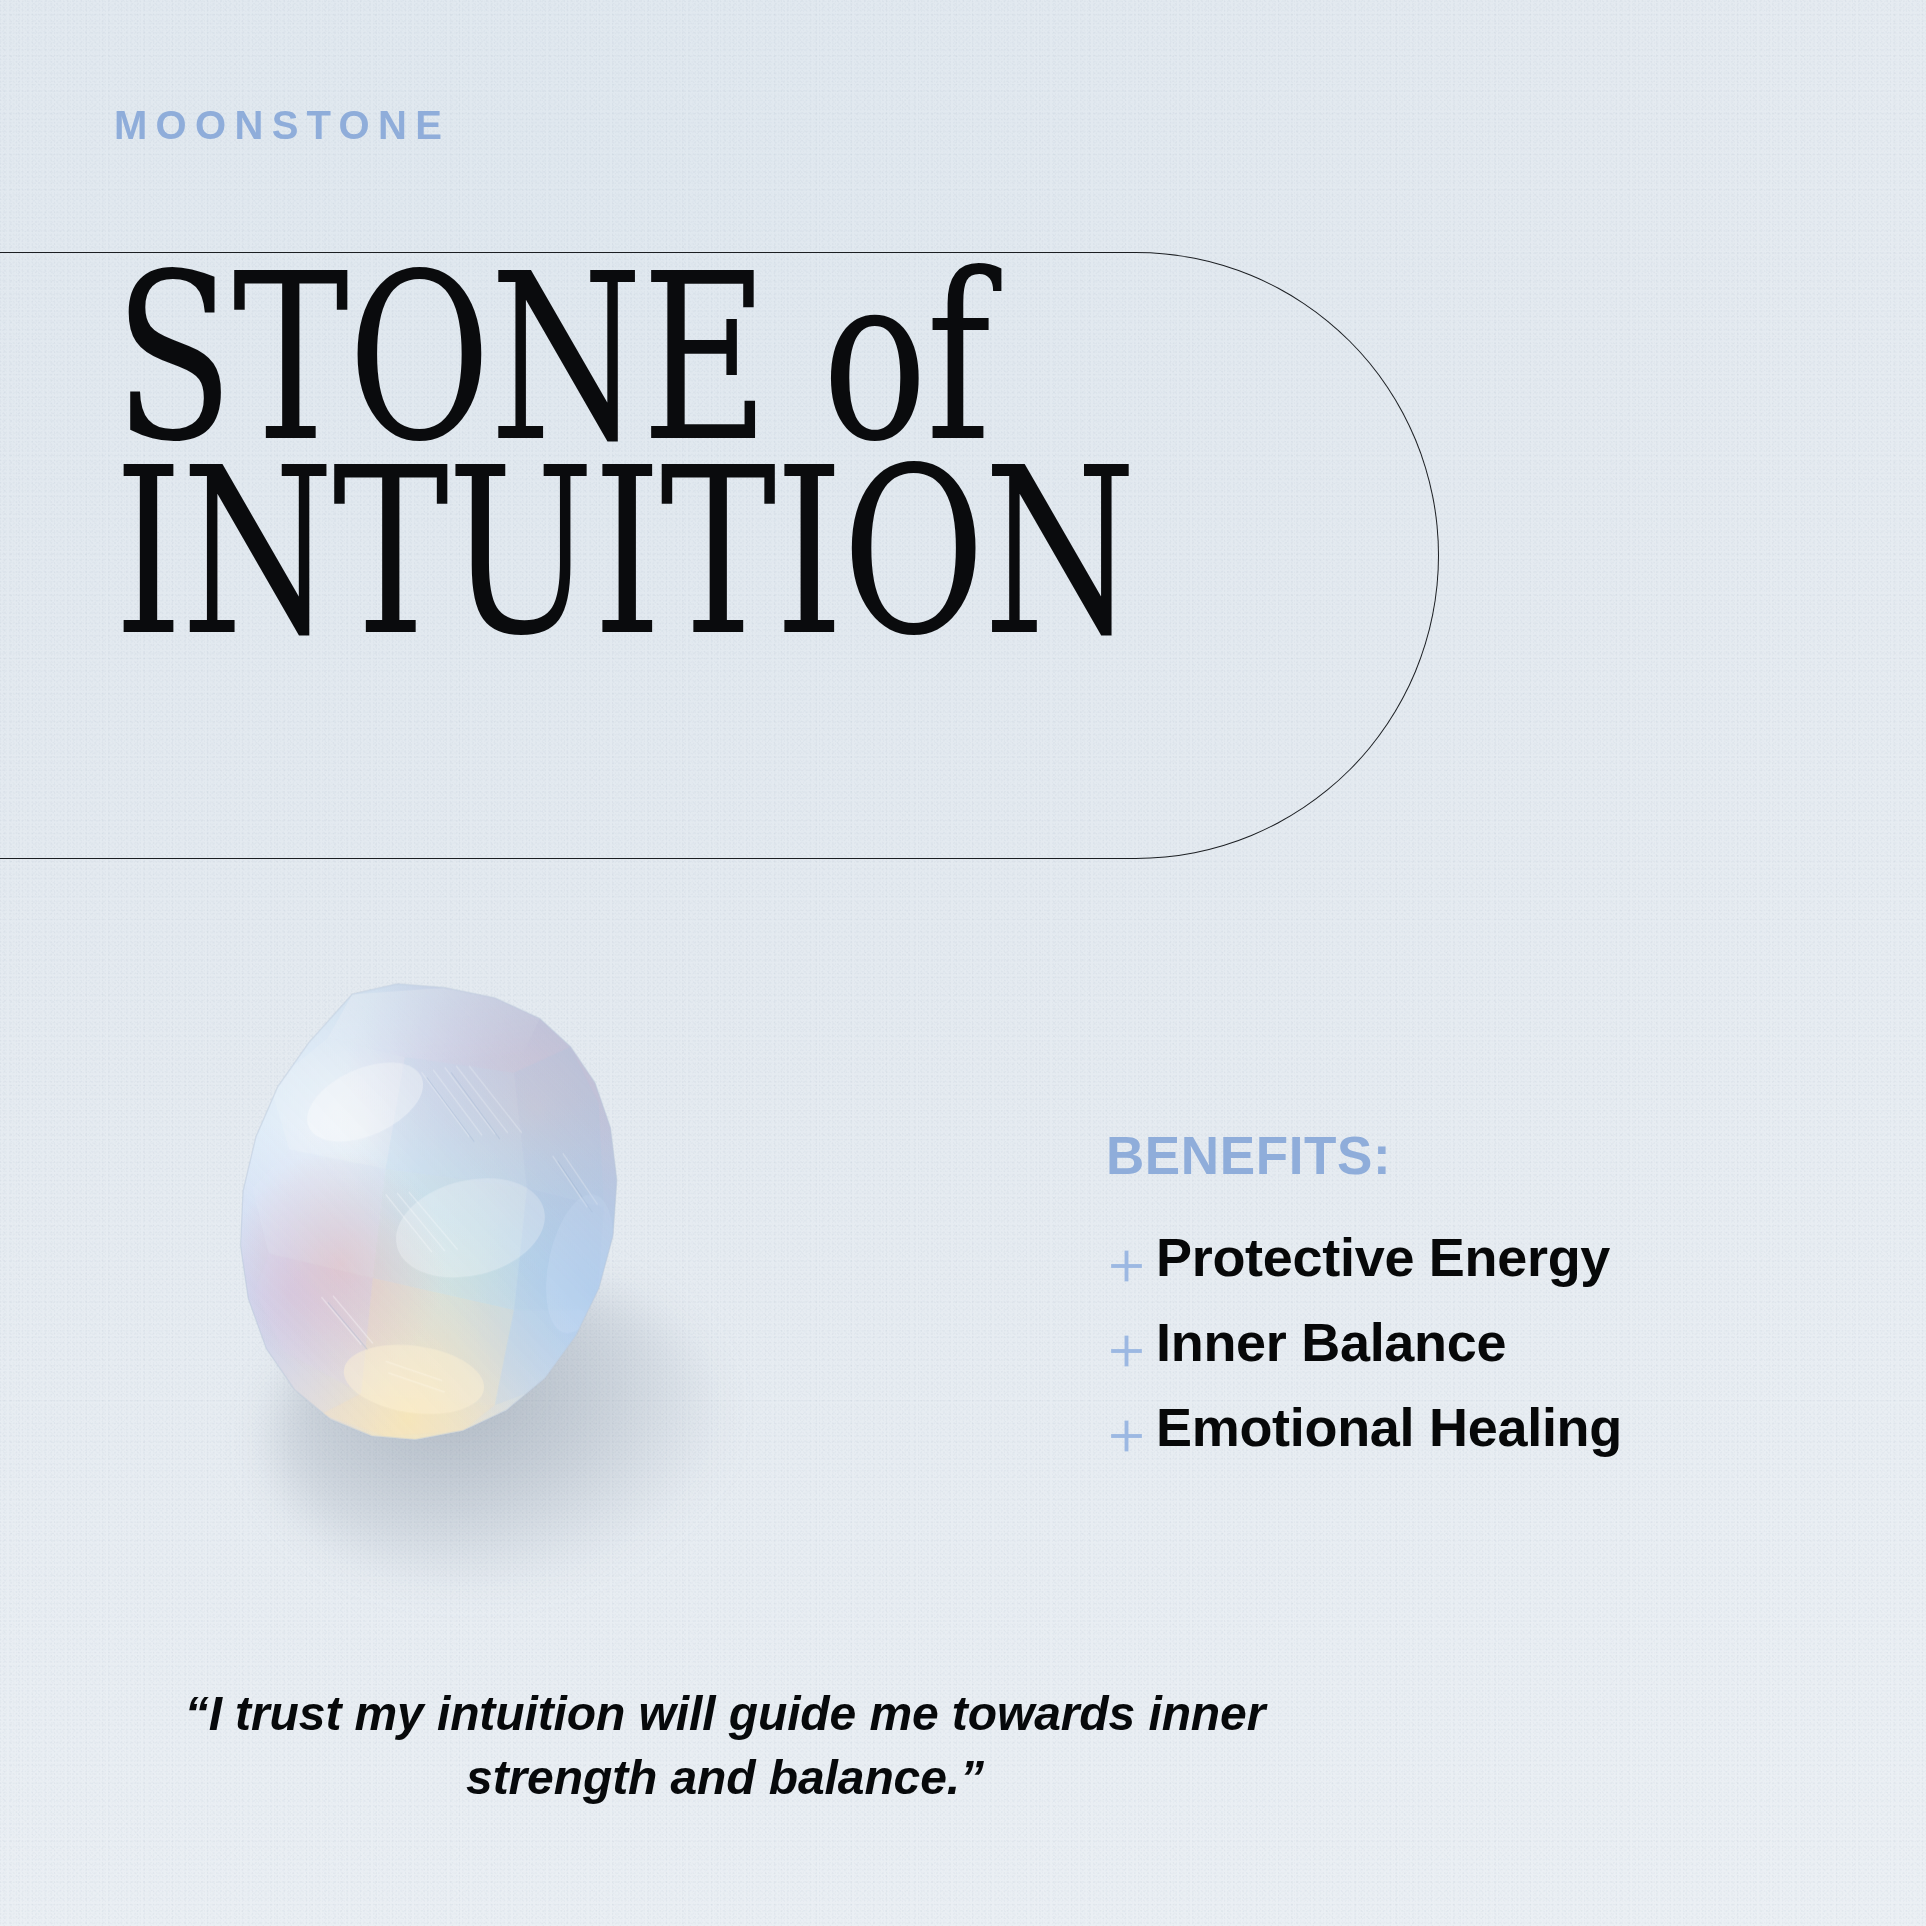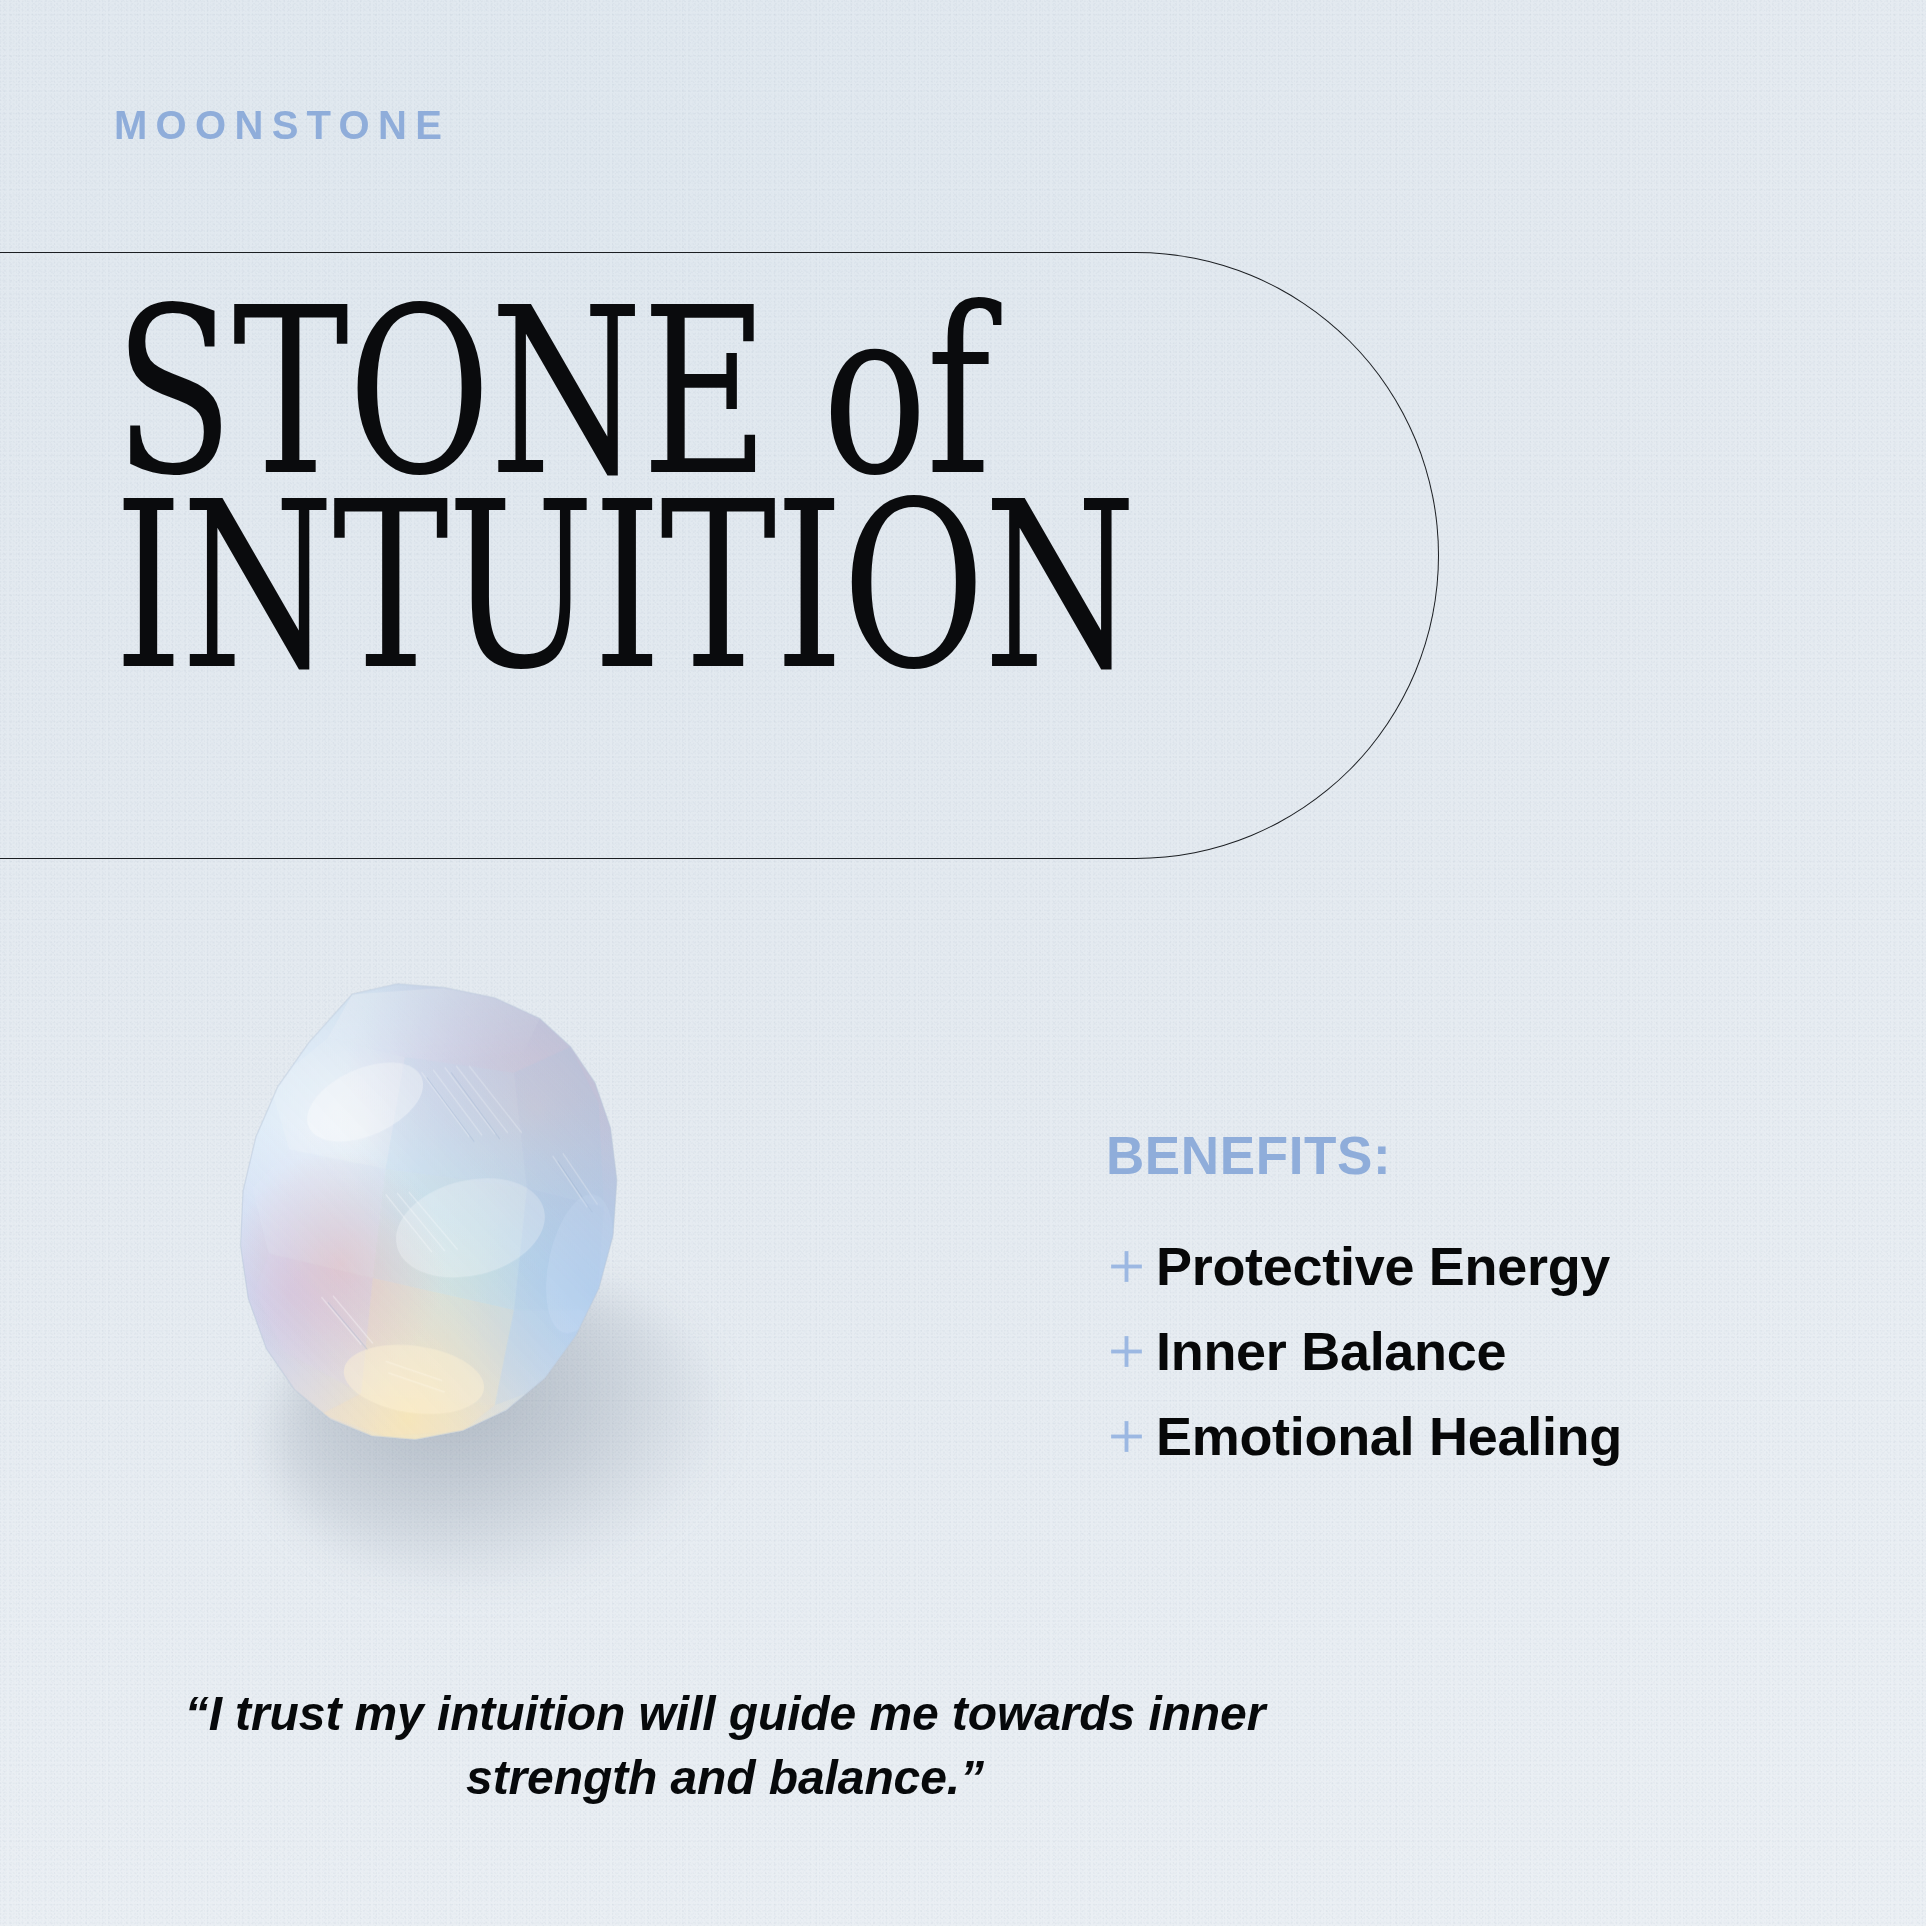--- a/index.html
+++ b/index.html
@@ -59,21 +59,21 @@
     border: 1.9px solid #1b1e22;
     border-left: none;
     border-top-right-radius: 308px;
     border-bottom-right-radius: 308px;
     box-sizing: border-box;
   }
 
   .title-wrap {
     position: absolute;
     left: 114px;
-    top: 304px;
+    top: 270px;
     width: 1220px;
   }
 
   .title-line {
     font-family: "DejaVu Serif", serif;
     font-weight: 400;
     color: #0a0b0d;
     line-height: .92;
     white-space: nowrap;
     transform-origin: left center;
@@ -136,21 +136,20 @@
     font-size: 53px;
     font-weight: 700;
     letter-spacing: 0.6px;
     color: #8fadda;
     line-height: 1;
     margin-bottom: 48px;
   }
 
   .benefit-row {
     display: flex;
-    align-items: center;
     margin-bottom: 13px;
     height: 72px;
   }
 
   .plus-icon {
     width: 41px;
     flex: 0 0 41px;
     display: block;
     color: #9cb8e2;
   }

